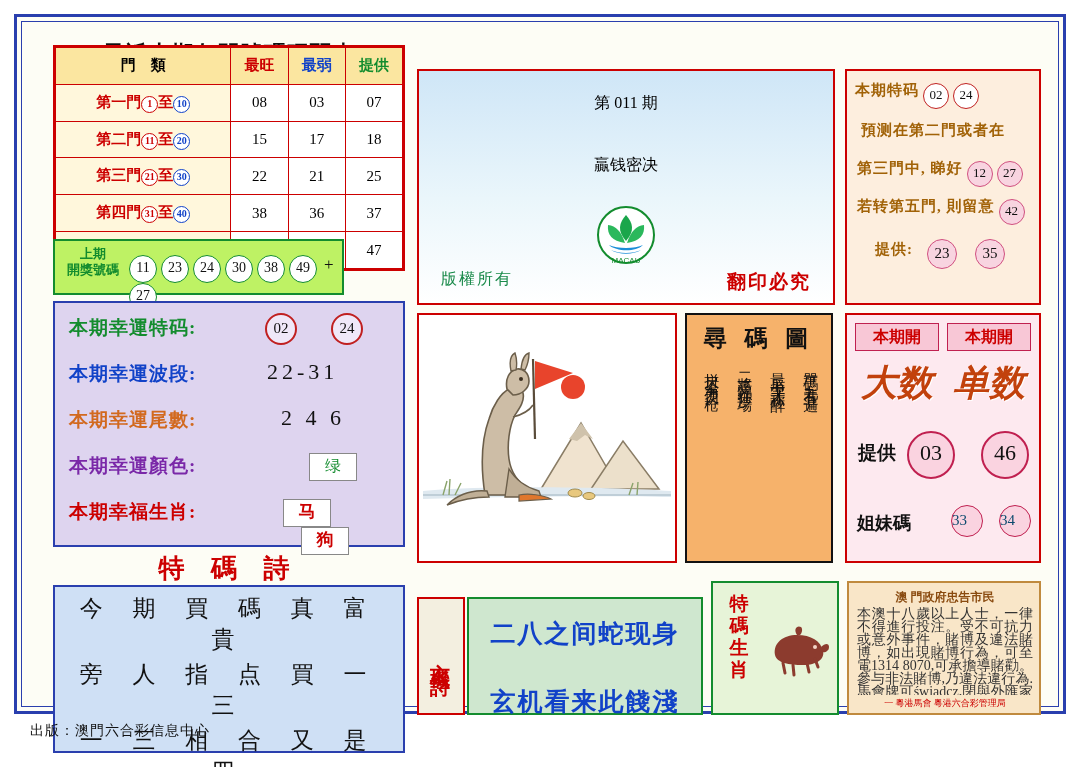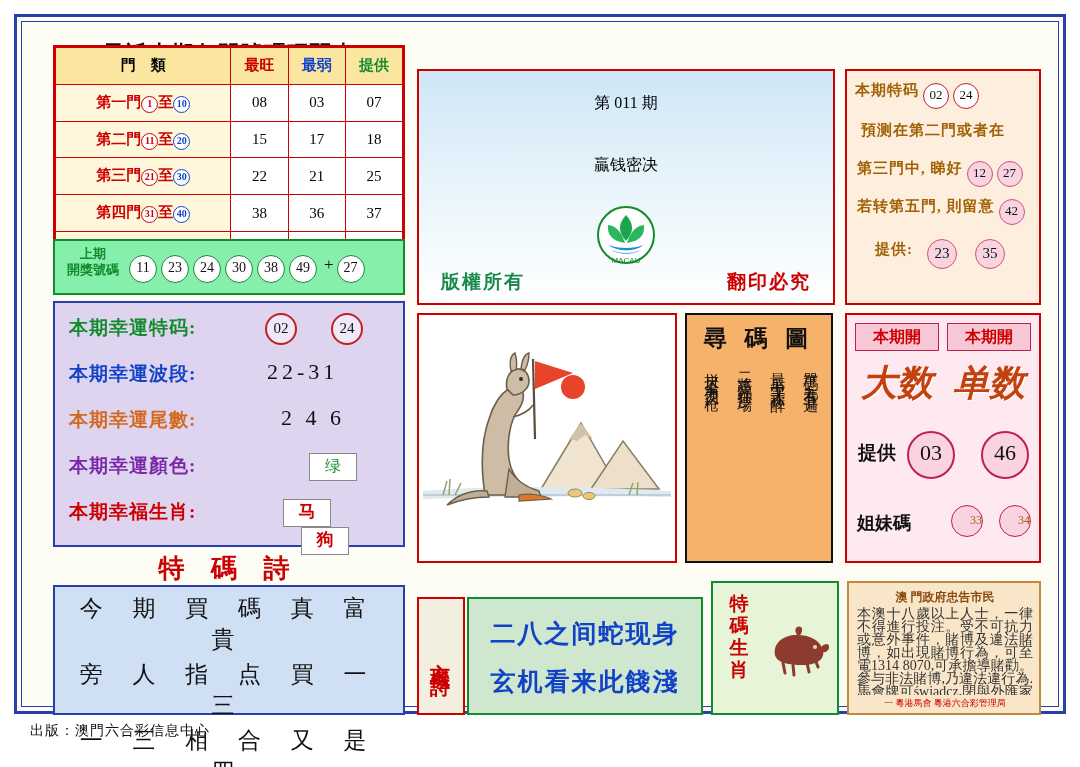--- a/index.html
+++ b/index.html
@@ -33,21 +33,21 @@
   .c-blue{color:#1142c8;font-weight:bold;}
   .c-green{color:#138c2e;font-weight:bold;}
   .men-cell{background:#fff7dc;text-align:left;padding-left:6px;font-weight:bold;color:#c00;font-size:14px;}
   .ball{
     display:inline-block;border-radius:50%;border:1px solid #c00;color:#c00;
     width:15px;height:15px;line-height:13px;text-align:center;font-size:10px;background:#fff;
   }
   .ball.b{border-color:#1142c8;color:#1142c8;}
 
   
-  .last-box{left:36px;top:222px;width:352px;height:56px;border:2px solid #138c2e;background:#86efac;}
+  .last-box{left:36px;top:222px;width:291px;height:56px;border:2px solid #138c2e;background:#bef264;}
   .last-lab{position:absolute;left:8px;top:5px;width:60px;font-size:13px;color:#138c2e;font-weight:bold;line-height:16px;text-align:center;}
   .lastballs{position:absolute;left:74px;top:14px;}
   .lball{
     display:inline-block;width:26px;height:26px;line-height:24px;border-radius:50%;
     border:1px solid #138c2e;color:#111;text-align:center;font-size:14px;background:#fff;margin-right:4px;
   }
   .plus{display:inline-block;font-size:17px;color:#111;margin:0 3px;vertical-align:2px;}
 
   
   .lucky{left:36px;top:284px;width:352px;height:246px;border:2px solid #2a3fae;background:#ded4ef;}
@@ -60,26 +60,26 @@
   .oball{
     display:inline-block;width:28px;height:28px;line-height:26px;border-radius:50%;
     border:2px solid #c02020;color:#111;text-align:center;font-size:15px;background:#efe8f8;
   }
   .numtxt{font-size:22px;color:#111;letter-spacing:4px;font-family:"Liberation Serif",serif;}
   .colorchip{display:inline-block;width:46px;height:26px;line-height:24px;text-align:center;background:#fff;border:1px solid #888;color:#138c2e;font-size:16px;}
   .zodiacchip{display:inline-block;width:46px;height:26px;line-height:24px;text-align:center;background:#fff;border:1px solid #888;color:#c00;font-size:17px;font-weight:bold;}
 
   
   .poem-title{left:36px;top:534px;width:352px;height:34px;font-size:26px;font-weight:bold;color:#c00;letter-spacing:10px;}
-  .poem-box{left:36px;top:568px;width:352px;height:130px;border:2px solid #2a3fae;background:#cfe0f5;}
+  .poem-box{left:36px;top:568px;width:352px;height:168px;border:2px solid #2a3fae;background:#cfe0f5;}
   .poem-line{font-size:23px;color:#111;letter-spacing:12px;text-align:center;font-family:"Liberation Serif",serif;}
 
   
   .center-head{left:400px;top:52px;width:418px;height:236px;border:2px solid #c00;background:linear-gradient(#cfe6f7,#eaf6fb 55%,#ffffff);}
-  .copy-left{font-size:19px;color:#1a8a4a;font-weight:bold;letter-spacing:2px;}
+  .copy-left{font-size:16px;color:#1a8a4a;font-weight:normal;letter-spacing:2px;}
   .copy-right{font-size:19px;color:#c00;font-weight:bold;letter-spacing:2px;}
 
   
   .pic-box{left:400px;top:296px;width:260px;height:250px;border:2px solid #c00;background:#fff;}
   .pic-inner{position:absolute;left:4px;top:4px;right:4px;bottom:4px;background:#fdfdfd;overflow:hidden;}
 
   
   .xun{left:668px;top:296px;width:148px;height:250px;border:2px solid #111;background:#f6b26b;}
   .xun-t{font-size:23px;font-weight:bold;color:#111;letter-spacing:6px;}
   .vcol{writing-mode:vertical-rl;text-orientation:upright;font-size:15px;color:#111;letter-spacing:4px;line-height:1.1;}
@@ -96,21 +96,21 @@
   
   .rm{left:828px;top:296px;width:196px;height:250px;border:2px solid #c00;background:#fde9ef;}
   .rm-hd{background:#f8c7d6;border:1px solid #c02050;font-size:16px;color:#c00;font-weight:bold;text-align:right;}
   .rm-big{font-size:36px;font-weight:bold;color:#c2410c;text-shadow:1px 1px 0 #fff;font-style:italic;}
   .bigball{
     width:44px;height:44px;line-height:40px;border-radius:50%;border:2px solid #c02050;
     background:#fad3e0;color:#111;text-align:center;font-size:22px;display:inline-block;
   }
   .sisball{
     width:30px;height:30px;line-height:28px;border-radius:50%;border:1px solid #c02050;
-    background:#fad3e0;color:#a16207;text-align:right;font-size:12px;display:inline-block;
+    background:#fad3e0;color:#0c4a6e;text-align:left;font-size:15px;display:inline-block;
   }
 
   
   .xj-label{left:400px;top:580px;width:48px;height:118px;border:2px solid #c00;background:#f3efe0;}
   .xj-label span{writing-mode:vertical-rl;text-orientation:upright;font-size:20px;font-weight:bold;color:#c00;letter-spacing:6px;}
   .xj-box{left:450px;top:580px;width:236px;height:118px;border:2px solid #138c2e;background:#cfe7cf;}
   .xj-line{font-size:25px;font-weight:bold;color:#1142c8;letter-spacing:2px;text-align:center;}
 
   
   .tm{left:694px;top:564px;width:128px;height:134px;border:2px solid #138c2e;background:#e7f4d8;}
@@ -342,21 +342,21 @@
       <span class="sisball">33</span>
       <span class="sisball" style="margin-left:12px;">34</span>
     </div>
   </div>
 
   <div class="abs xj-label ctr">
     <span>玄機詩</span>
   </div>
   <div class="abs xj-box">
     <div class="xj-line" style="margin-top:18px;">二八之间蛇现身</div>
-    <div class="xj-line" style="margin-top:15px;">玄机看来此餞淺</div>
+    <div class="xj-line" style="margin-top:35px;">玄机看来此餞淺</div>
   </div>
 
   <div class="abs tm">
     <div class="abs" style="left:6px;top:10px;width:42px;height:116px;">
       <div class="tm-t">特</div>
       <div class="tm-t">碼</div>
       <div class="tm-t">生</div>
       <div class="tm-t">肖</div>
     </div>
     <div class="abs" style="left:50px;top:30px;width:70px;height:70px;">

